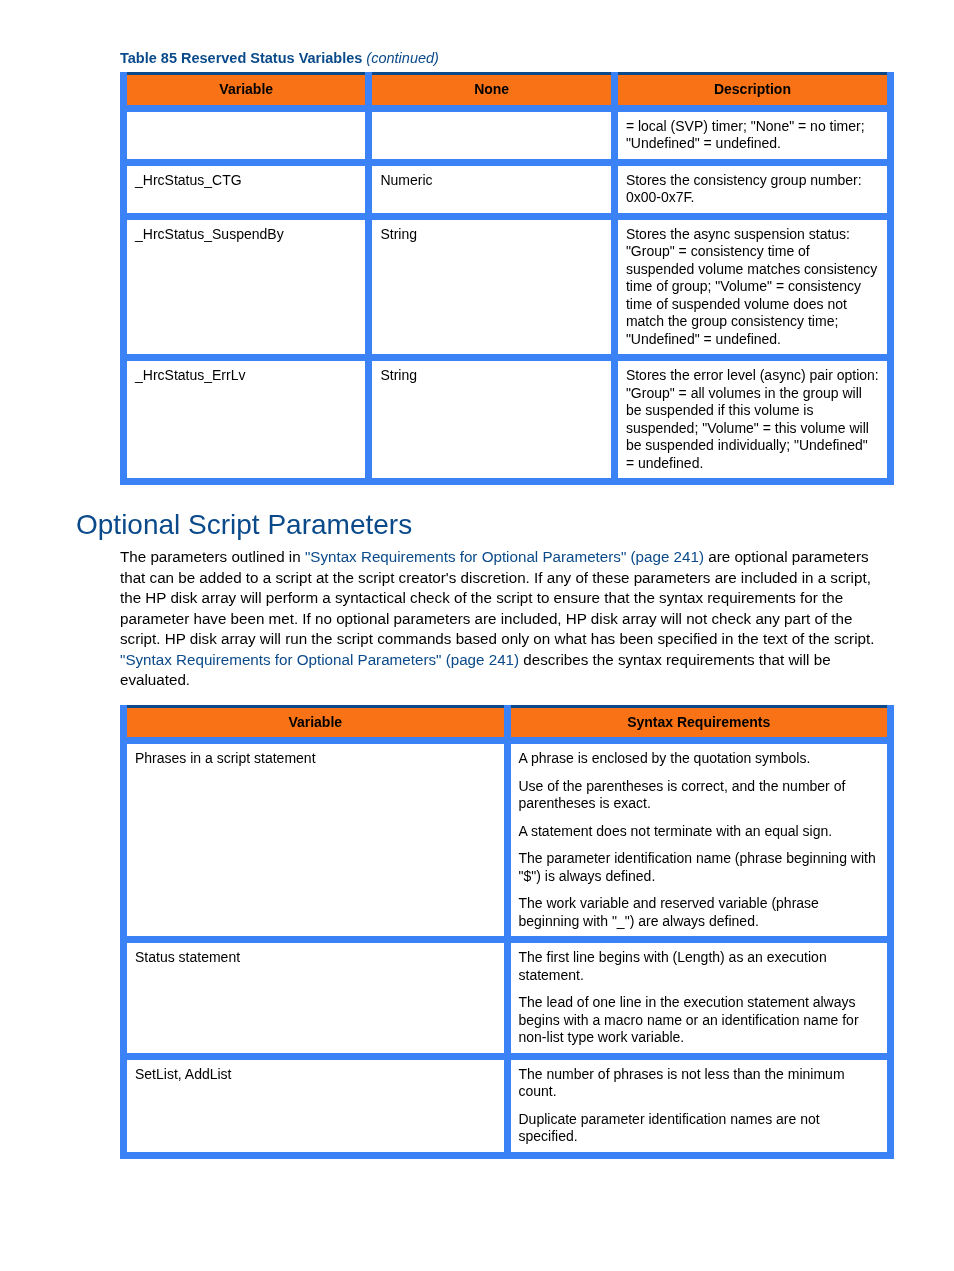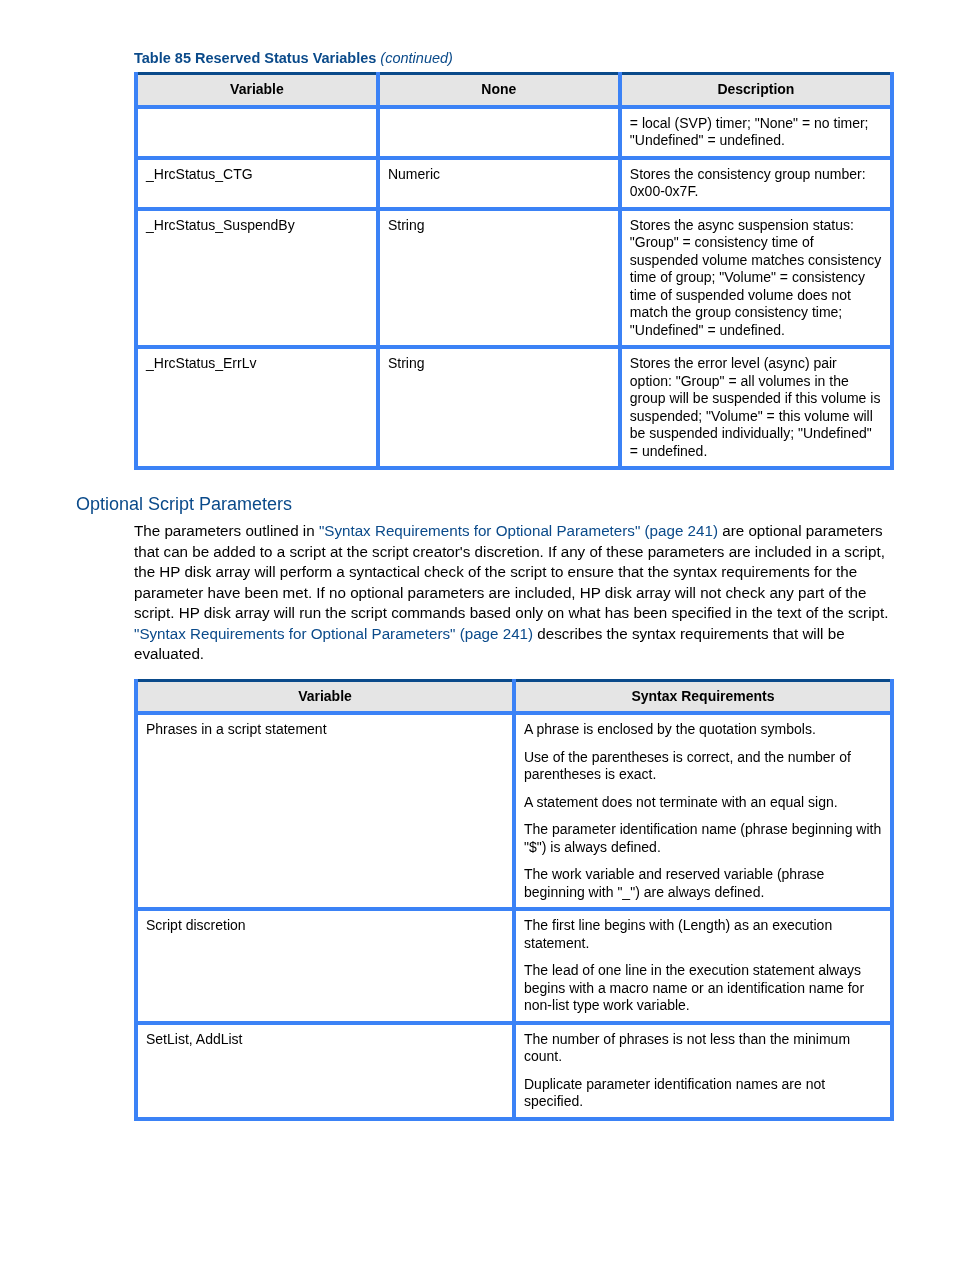--- a/index.html
+++ b/index.html
@@ -9,62 +9,62 @@
     font-family: Arial, Helvetica, sans-serif;
     color: #000;
     width: 954px;
   }
   .page {
     padding: 50px 60px 30px 76px;
     box-sizing: border-box;
     width: 954px;
   }
   .content-indent {
-    margin-left: 58px;
+    margin-left: 44px;
   }
   .table-caption {
     color: #0a4a8a;
     font-weight: bold;
     font-size: 14.5px;
     margin-bottom: 6px;
   }
   .table-caption .continued {
     font-weight: normal;
     font-style: italic;
   }
   table {
     border-collapse: collapse;
     width: 100%;
     font-size: 14px;
     line-height: 1.25;
   }
   th, td {
-    border: 4px solid #3b82f6;
+    border: 7px solid #3b82f6;
     padding: 6px 8px;
     text-align: left;
     vertical-align: top;
   }
   thead tr {
     border-top: 3px solid #0a4a8a;
   }
   thead th {
     text-align: center;
     font-weight: bold;
-    background: #e5e5e5;
+    background: #f97316;
     border-top: 3px solid #0a4a8a;
   }
   tbody tr:first-child td {
     border-top: 2px solid #0a4a8a;
   }
   .desc p { margin: 0 0 10px 0; }
   .desc p:last-child { margin-bottom: 0; }
   h2.section {
     color: #0a4a8a;
     font-weight: normal;
-    font-size: 18px;
+    font-size: 28px;
     margin: 24px 0 6px 0;
   }
   .para {
     font-size: 15.2px;
     line-height: 1.35;
     margin: 0 0 14px 0;
   }
   .para a, .link {
     color: #0a4a8a;
     text-decoration: none;
@@ -157,21 +157,21 @@
           <td>Phrases in a script statement</td>
           <td class="desc">
             <p>A phrase is enclosed by the quotation symbols.</p>
             <p>Use of the parentheses is correct, and the number of parentheses is exact.</p>
             <p>A statement does not terminate with an equal sign.</p>
             <p>The parameter identification name (phrase beginning with "$") is always defined.</p>
             <p>The work variable and reserved variable (phrase beginning with "_") are always defined.</p>
           </td>
         </tr>
         <tr>
-          <td>Script discretion</td>
+          <td>Status statement</td>
           <td class="desc">
             <p>The first line begins with (Length) as an execution statement.</p>
             <p>The lead of one line in the execution statement always begins with a macro name or an identification name for non-list type work variable.</p>
           </td>
         </tr>
         <tr>
           <td>SetList, AddList</td>
           <td class="desc">
             <p>The number of phrases is not less than the minimum count.</p>
             <p>Duplicate parameter identification names are not specified.</p>

